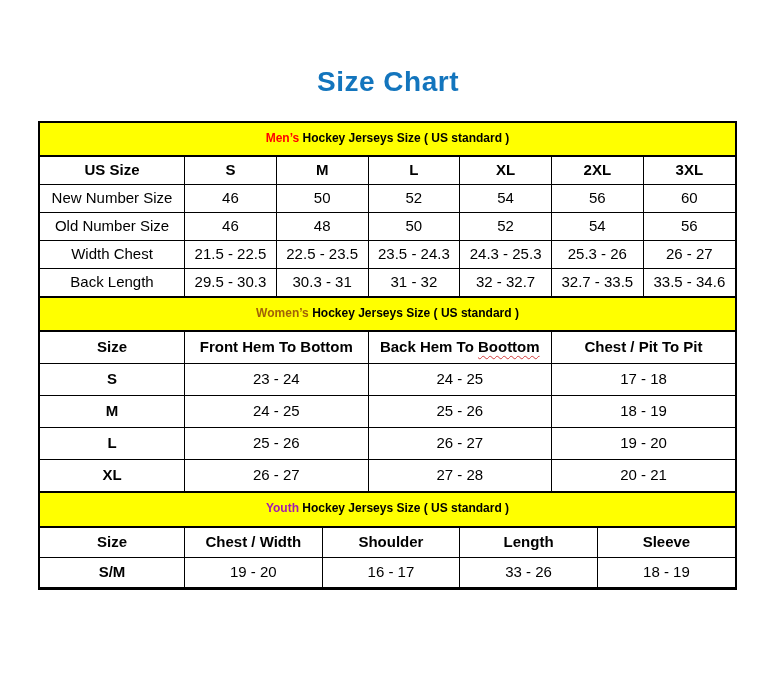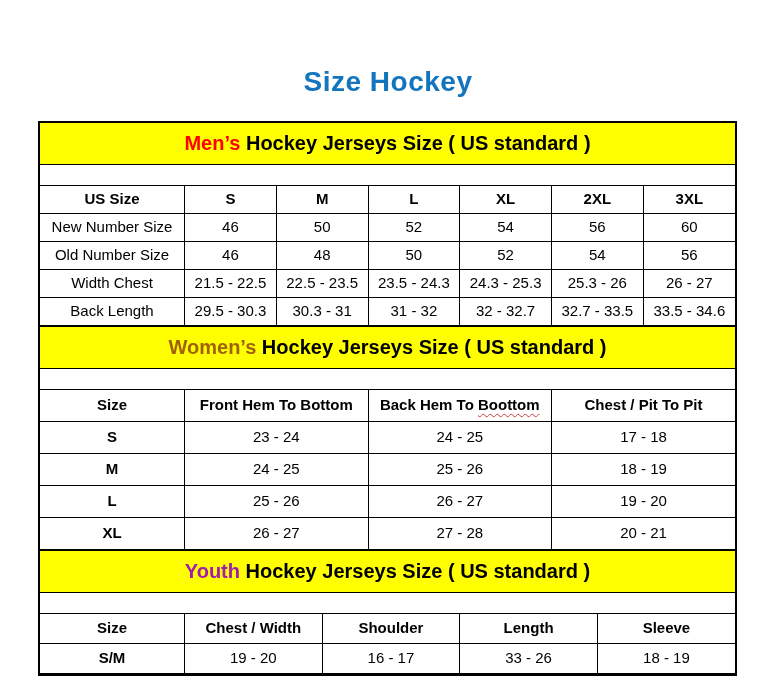--- a/index.html
+++ b/index.html
@@ -28,33 +28,32 @@
     position: absolute;
     top: 121px; left: 38px;
     width: 699px;
     border: 2px solid #000;
     background: #fff;
   }
   .band {
     background: #ffff00;
     text-align: center;
     font-weight: bold;
-    font-size: 20px;
+    font-size: 12px;
     padding: 9px 0 10px 0;
     border-top: 1px solid #000;
     border-bottom: 1px solid #000;
     line-height: 1.1;
   }
   .band:first-child { border-top: none; }
   .band .accent { font-weight: bold; }
   table.size-table {
     width: 100%;
     border-collapse: collapse;
     table-layout: fixed;
-    margin-top: 20px;
   }
   .size-table th, .size-table td {
     border: 1px solid #000;
     text-align: center;
     vertical-align: middle;
     font-size: 15px;
     padding: 4px 2px 5px 2px;
     line-height: 1.2;
     overflow: hidden;
     white-space: nowrap;
@@ -72,21 +71,21 @@
     text-decoration-style: wavy;
     text-decoration-color: #d23a3a;
     text-decoration-thickness: 1px;
     text-underline-offset: 3px;
   }
 </style>
 </head>
 <body>
 
 <div class="canvas">
-  <h1 class="title" style="color: rgb(19, 117, 189);">Size Hockey</h1>
+  <h1 class="title" style="color: rgb(19, 117, 189);">Size Chart</h1>
   <div class="chart-box" id="tables-root">
       <div class="band" style="background: rgb(255, 255, 0);"><span class="accent" style="color: rgb(255, 0, 0);">Men’s</span><span> Hockey Jerseys Size ( US standard )</span></div>
       <table class="size-table table-mens">
         <colgroup>
           <col style="width: 20.8%;">
           <col style="width: 13.2%;">
           <col style="width: 13.2%;">
           <col style="width: 13.2%;">
           <col style="width: 13.2%;">
           <col style="width: 13.2%;">

